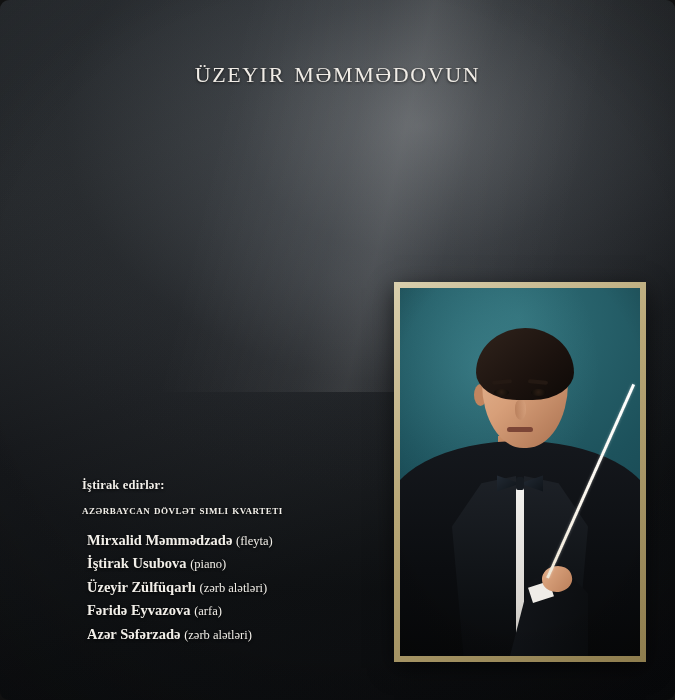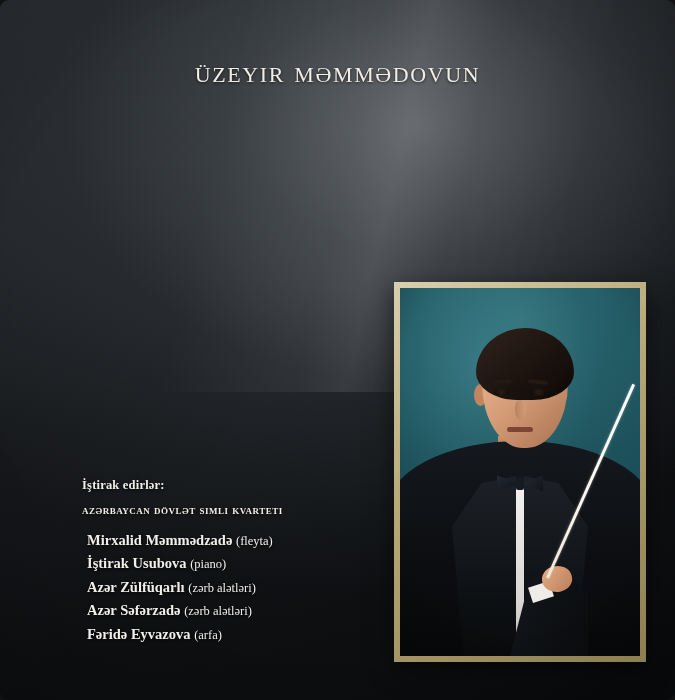--- a/index.html
+++ b/index.html
@@ -416,28 +416,28 @@
     <ul>
       <li>
         <span>Mirxalid Məmmədzadə</span>
         <span class="inst">(fleyta)</span>
       </li>
       <li>
         <span>İştirak Usubova</span>
         <span class="inst">(piano)</span>
       </li>
       <li>
-        <span>Azər Zülfüqarlı</span>
-        <span class="inst">(zərb alətləri)</span>
-      </li>
-      <li>
-        <span>Azər Səfərzadə</span>
+        <span>Üzeyir Zülfüqarlı</span>
         <span class="inst">(zərb alətləri)</span>
       </li>
       <li>
         <span>Fəridə Eyvazova</span>
         <span class="inst">(arfa)</span>
       </li>
+      <li>
+        <span>Azər Səfərzadə</span>
+        <span class="inst">(zərb alətləri)</span>
+      </li>
     </ul>
   </div>
 
   <div class="vignette"></div>
 </div>
 
 </body></html>

